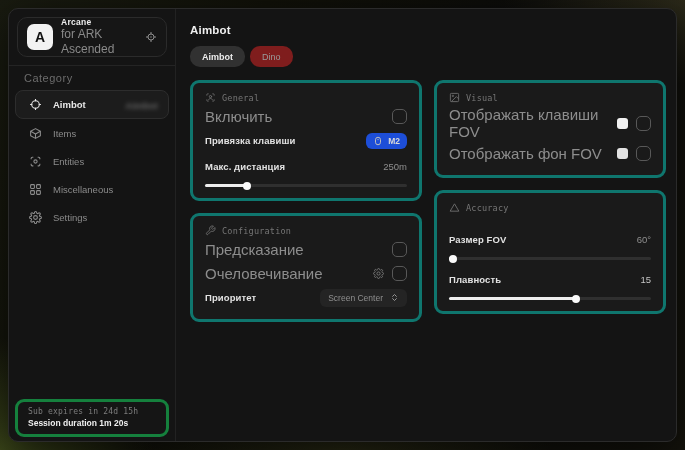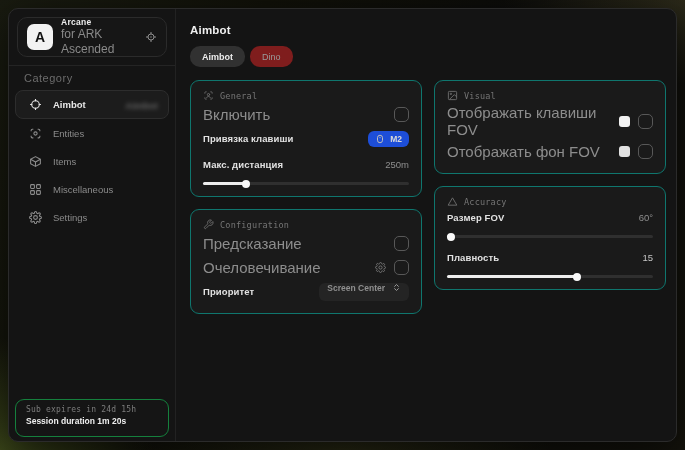--- a/index.html
+++ b/index.html
@@ -47,57 +47,57 @@
   .nav-list { display:flex; flex-direction:column; gap:0; }
   .nav-list .nav-item { margin-top:0; margin-bottom:0; }
   .nav-list > * { flex:0 0 auto; }
   .nav-rowwrap { height:28px; display:flex; align-items:center; }
   .ghost {
     position:absolute; right:10px; top:50%; transform:translateY(-50%);
     color:#cfcfcf; font-size:9.5px; font-weight:bold; filter:blur(2.2px); opacity:.38;
   }
   .side-footer {
     position:absolute; left:6px; right:6px; bottom:4px; height:38px;
-    border:1px solid #15803d; border-radius:9px; padding:5px 10px 0;
+    border:3px solid #15803d; border-radius:9px; padding:5px 10px 0;
     background:#151515;
   }
   .foot-sub { font-family:"DejaVu Sans Mono", monospace; color:#7d7d7d; font-size:8px; letter-spacing:.2px; }
   .foot-ses { color:#efefef; font-size:8.5px; font-weight:bold; margin-top:2px; }
   
   .main { flex:1; position:relative; padding:15px 14px 0; }
   .page-title { color:#f0f0f0; font-size:11.5px; font-weight:bold; letter-spacing:.2px; }
   .tabs { display:flex; gap:5px; margin-top:10px; }
   .tab { height:21px; border-radius:10px; padding:0 12px; display:flex; align-items:center;
          font-size:9px; color:#9a9a9a; background:#7f1d1d; }
   .tab.active { background:#313131; color:#ededed; font-weight:bold; }
   .cols { display:flex; gap:12px; margin-top:13px; align-items:flex-start; }
   .col { width:232px; display:flex; flex-direction:column; gap:12px; }
   .card {
-    background:#1a1a1a; border:1px solid #0f766e; border-radius:9px;
+    background:#1a1a1a; border:3px solid #0f766e; border-radius:9px;
     padding:9px 12px 11px; width:100%;
   }
   .card-h { display:flex; align-items:center; gap:6px; color:#757575;
             font-family:"DejaVu Sans Mono", monospace; font-size:8.5px; letter-spacing:.2px; }
   .card-h .ci { display:flex; color:#6e6e6e; }
   .row { display:flex; align-items:center; justify-content:space-between; min-height:21px; margin-top:3px; }
   .lab-dim { color:#8d8d8d; font-size:15px; }
   .lab-br  { color:#e2e2e2; font-size:9.5px; font-weight:bold; letter-spacing:.1px; }
   .val-dim { color:#8f8f8f; font-size:9.5px; }
   .val-br  { color:#c6c6c6; font-size:9.5px; }
   .checkbox { width:15px; height:15px; border:1.4px solid #585858; border-radius:5px; background:transparent; }
   .right-grp { display:flex; align-items:center; gap:8px; }
   .swatch { width:11px; height:11px; border-radius:3px; }
   .keybtn {
     display:flex; align-items:center; gap:5px; background:#1d4ed8; border-radius:6px;
     height:16px; padding:0 7px; color:#d9d9d9; font-size:8.5px; font-weight:bold;
   }
   .keybtn .ki { display:flex; color:#bdbdbd; }
   .dropdown {
-    display:flex; gap:7px; background:#242424; border-radius:6px;
-    height:18px; padding:0 8px; color:#8f8f8f; font-size:8.5px;font-weight:bold;
+    display:flex; align-items:center; gap:7px; background:#242424; border-radius:6px;
+    height:18px; padding:0 8px; color:#8f8f8f; font-size:8.5px;
   }
   .dropdown .di { display:flex; color:#9a9a9a; }
   .mini-gear { display:flex; color:#7a7a7a; }
   .slider { height:3px; background:#2f2f2f; border-radius:2px; margin-top:7px; position:relative; width:100%; }
   .slider .fill { height:100%; background:#ededed; border-radius:2px; position:relative; }
   .slider .thumb {
     position:absolute; right:-4px; top:50%; transform:translateY(-50%);
     width:8px; height:8px; border-radius:50%; background:#fafafa;
   }
   svg { display:block; }
@@ -142,38 +142,38 @@
               <line x1="18" y1="12" x2="22" y2="12"></line>
           </svg>
         </span>
         <span>Aimbot</span>
         <span class="ghost">Aimbot</span>
       </div>
 
       <div class="nav-rowwrap">
           <div class="nav-item" style="width:100%">
         <span class="ni">
+          <svg width="13" height="13" viewBox="0 0 24 24" fill="none" stroke="currentColor" stroke-width="2" stroke-linejoin="round">
+            <path d="M21 8l-9-5-9 5v8l9 5 9-5V8z"></path>
+                <path d="M3 8l9 5 9-5M12 13v8"></path>
+          </svg>
+        </span>
+        <span>Items</span>
+      </div>
+        </div>
+
+      <div class="nav-rowwrap">
+          <div class="nav-item" style="width:100%">
+        <span class="ni">
           <svg width="13" height="13" viewBox="0 0 24 24" fill="none" stroke="currentColor" stroke-width="2">
             <path d="M4 8V6a2 2 0 0 1 2-2h2M16 4h2a2 2 0 0 1 2 2v2M20 16v2a2 2 0 0 1-2 2h-2M8 20H6a2 2 0 0 1-2-2v-2"></path>
             <circle cx="12" cy="12" r="3"></circle>
           </svg>
         </span>
         <span>Entities</span>
-      </div>
-        </div>
-
-      <div class="nav-rowwrap">
-          <div class="nav-item" style="width:100%">
-        <span class="ni">
-          <svg width="13" height="13" viewBox="0 0 24 24" fill="none" stroke="currentColor" stroke-width="2" stroke-linejoin="round">
-            <path d="M21 8l-9-5-9 5v8l9 5 9-5V8z"></path>
-                <path d="M3 8l9 5 9-5M12 13v8"></path>
-          </svg>
-        </span>
-        <span>Items</span>
       </div>
         </div>
 
       <div class="nav-rowwrap">
           <div class="nav-item" style="width:100%">
         <span class="ni">
           <svg width="13" height="13" viewBox="0 0 24 24" fill="none" stroke="currentColor" stroke-width="2">
             <rect x="3" y="3" width="7" height="7" rx="1.5"></rect>
                 <rect x="14" y="3" width="7" height="7" rx="1.5"></rect>
             <rect x="3" y="14" width="7" height="7" rx="1.5"></rect>
@@ -325,21 +325,21 @@
 
         <div class="card">
           <div class="card-h">
             <span class="ci">
               <svg width="11" height="11" viewBox="0 0 24 24" fill="none" stroke="currentColor" stroke-width="2" stroke-linejoin="round">
                 <path d="M12 4L2.5 20h19L12 4z"></path>
               </svg>
             </span>
             <span>Accuracy</span>
           </div>
-          <div class="row" style="margin-top:0">
+          <div class="row" style="margin-top:16px">
             <span class="lab-br">Размер FOV</span>
             <span class="val-dim">60°</span>
           </div>
           <div class="slider">
             <div class="fill" style="width: 2%;">
               <div class="thumb"></div>
             </div>
           </div>
           <div class="row" style="margin-top:9px">
             <span class="lab-br">Плавность</span>

